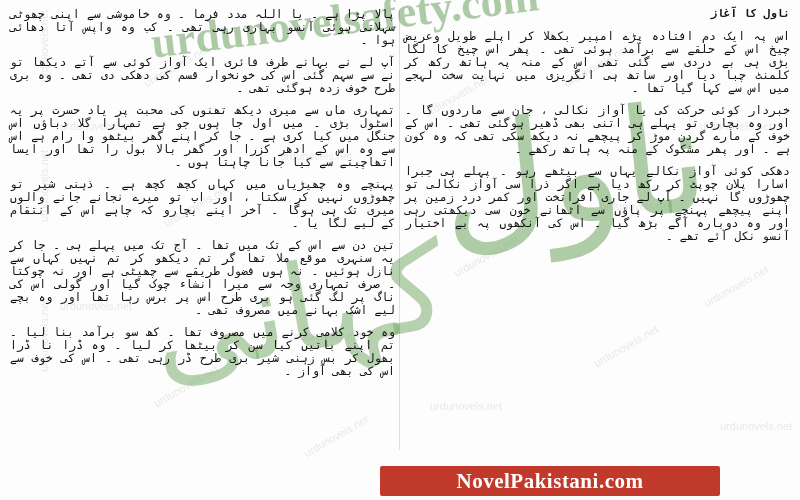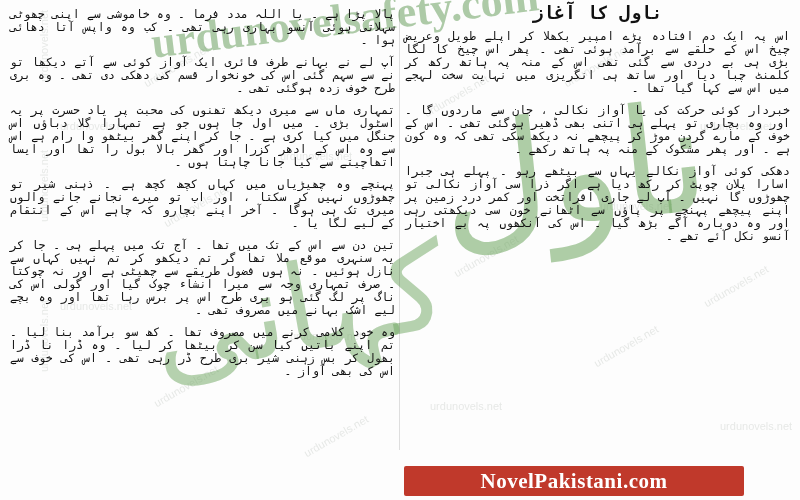--- a/index.html
+++ b/index.html
@@ -96,38 +96,37 @@
     font-size: 11.5px;
     line-height: 13px;
     color: #111111;
     font-family: Liberation Mono, monospace;
   }
   .col p {
     margin: 0 0 9px 0;
   }
   .heading {
     font-weight: bold;
-    text-align: center;
-    font-size: 18px;
+    font-size: 11px;
     margin-bottom: 7px;
   }
   .divider {
     position: absolute;
     left: 399px;
     top: 10px;
     width: 1px;
     height: 440px;
     background: rgba(0,0,0,0.12);
     z-index: 2;
   }
 
   
   .footer-banner {
     position: absolute;
-    left: 404px;
+    left: 380px;
     bottom: 4px;
     width: 340px;
     height: 30px;
     background: #c0392b;
     color: #ffffff;
     display: flex;
     align-items: center;
     justify-content: center;
     font-family: "Liberation Serif", serif;
     font-size: 21px;

